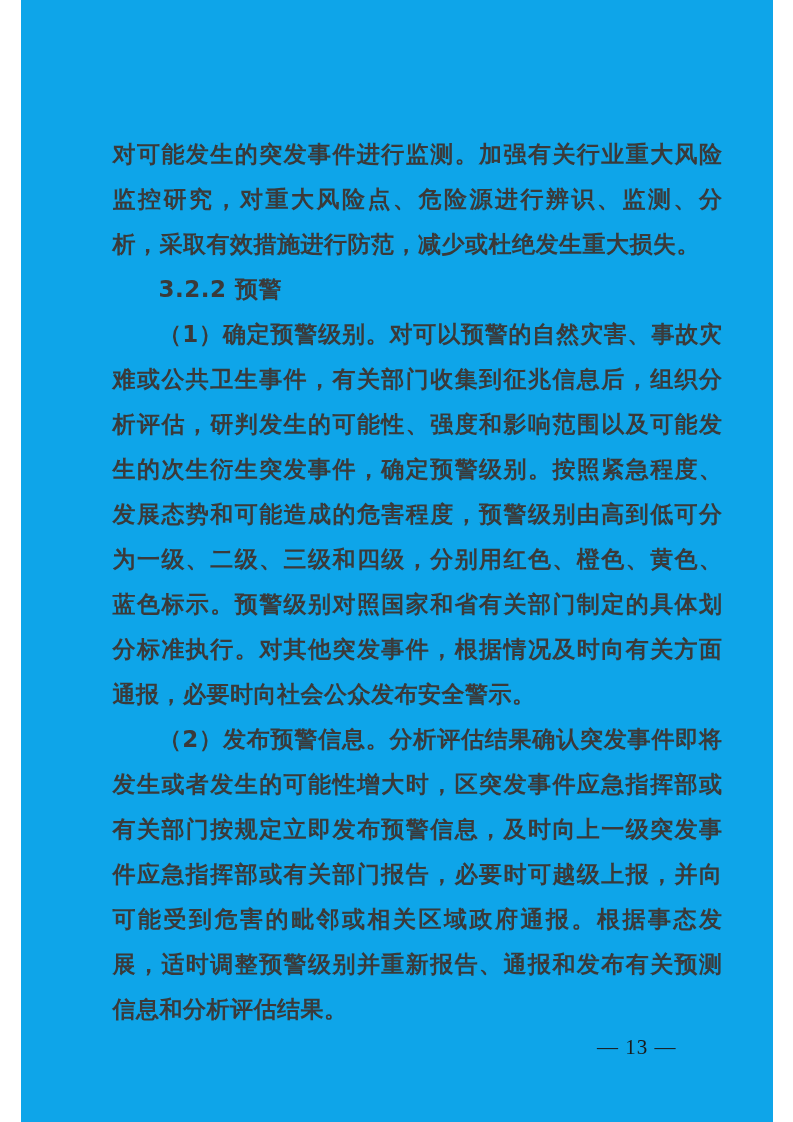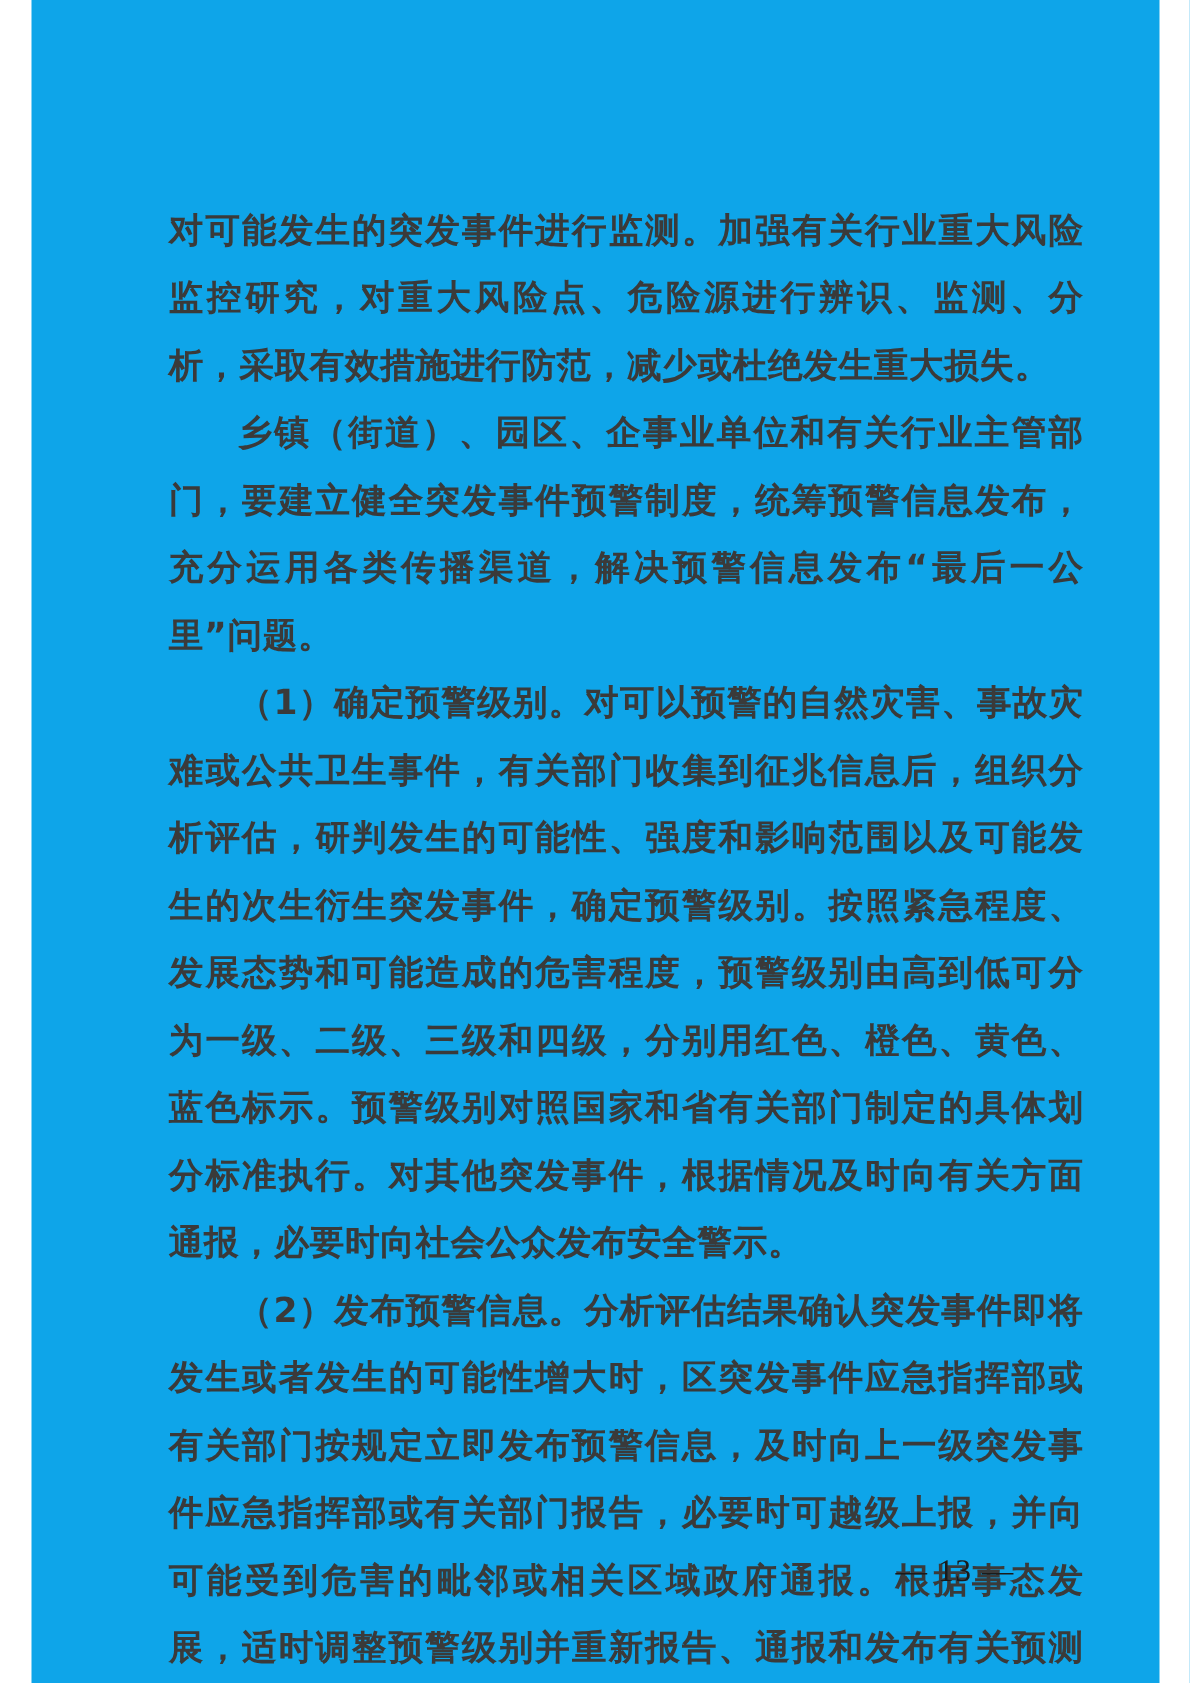--- a/index.html
+++ b/index.html
@@ -50,19 +50,19 @@
     letter-spacing: 1px;
     margin-left: 16px;
   }
 </style>
 </head>
 <body>
 
 <div class="page">
   <div class="content">
     <p>对可能发生的突发事件进行监测。加强有关行业重大风险监控研究，对重大风险点、危险源进行辨识、监测、分析，采取有效措施进行防范，减少或杜绝发生重大损失。</p>
-    <p class="indent">乡镇（街道）、园区、企事业单位和有关行业主管部门，要建立健全突发事件预警制度，统筹预警信息发布，充分运用各类传播渠道，解决预警信息发布“最后一公里”问题。</p>
+    <p class="heading">3.2.2 预警</p>
     <p class="indent">（1）确定预警级别。对可以预警的自然灾害、事故灾难或公共卫生事件，有关部门收集到征兆信息后，组织分析评估，研判发生的可能性、强度和影响范围以及可能发生的次生衍生突发事件，确定预警级别。按照紧急程度、发展态势和可能造成的危害程度，预警级别由高到低可分为一级、二级、三级和四级，分别用红色、橙色、黄色、蓝色标示。预警级别对照国家和省有关部门制定的具体划分标准执行。对其他突发事件，根据情况及时向有关方面通报，必要时向社会公众发布安全警示。</p>
     <p class="indent">（2）发布预警信息。分析评估结果确认突发事件即将发生或者发生的可能性增大时，区突发事件应急指挥部或有关部门按规定立即发布预警信息，及时向上一级突发事件应急指挥部或有关部门报告，必要时可越级上报，并向可能受到危害的毗邻或相关区域政府通报。根据事态发展，适时调整预警级别并重新报告、通报和发布有关预测信息和分析评估结果。</p>
 
   </div>
   <div class="page-number">— 13 —</div>
 </div>
 
 </body></html>

